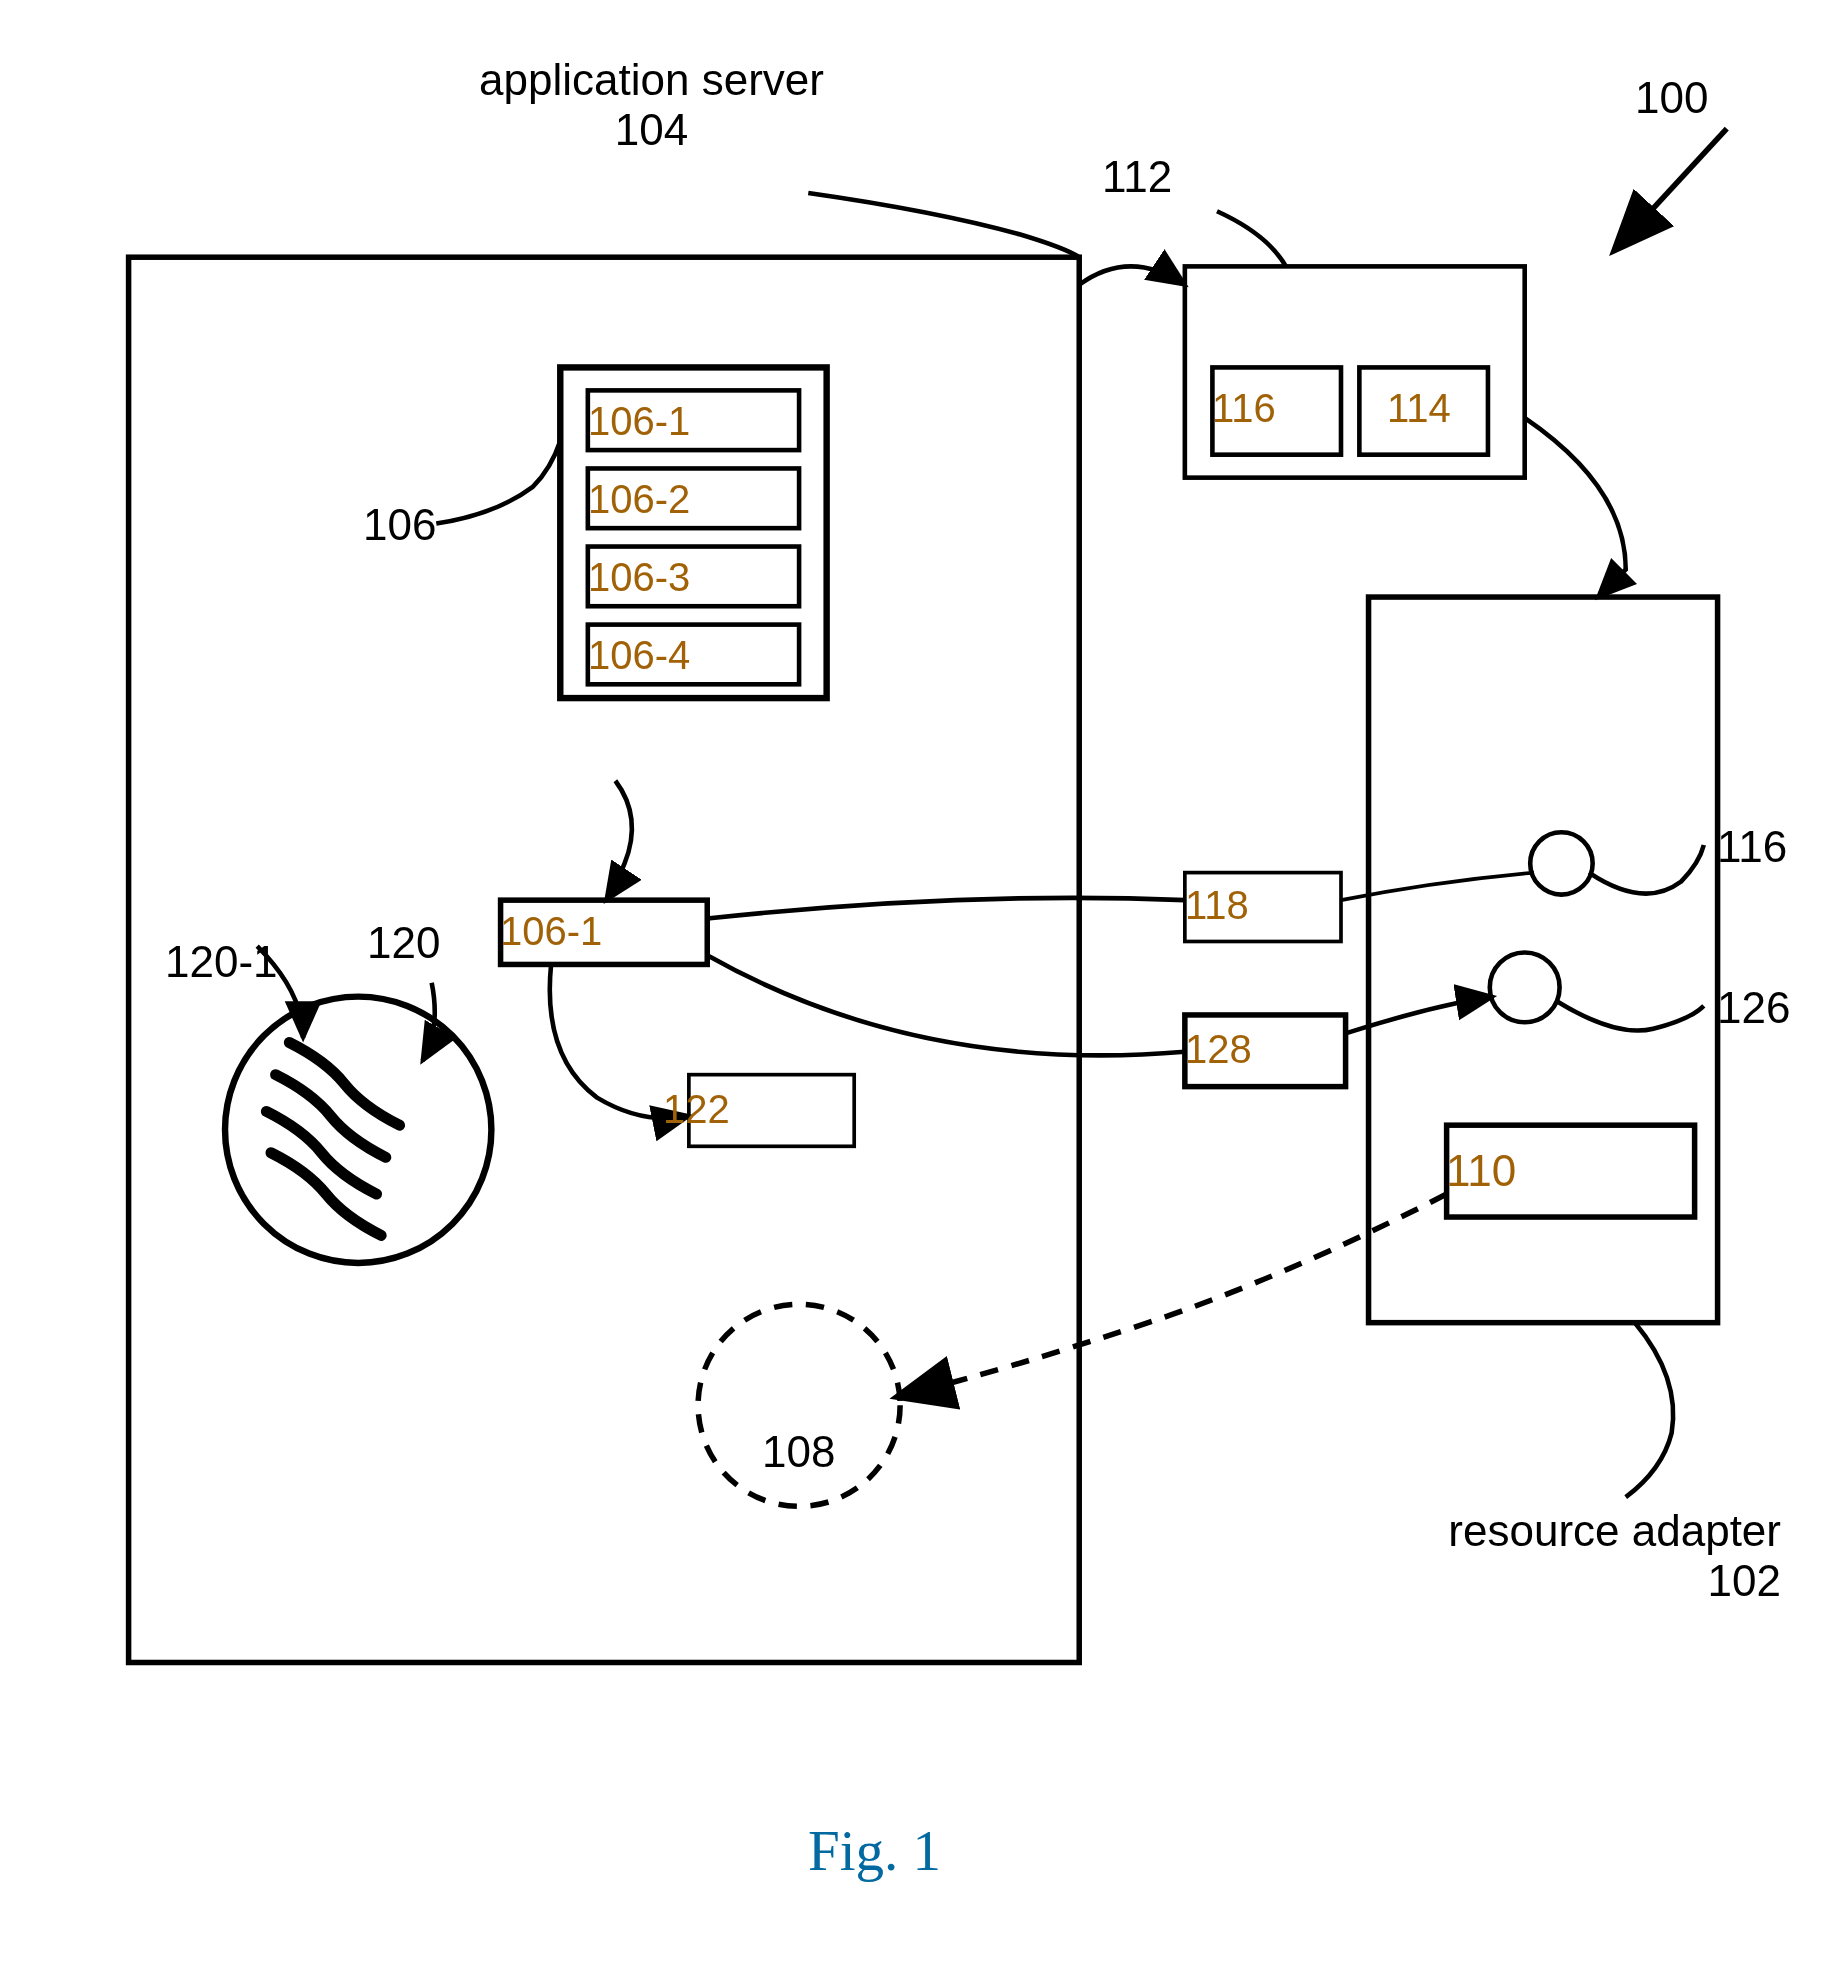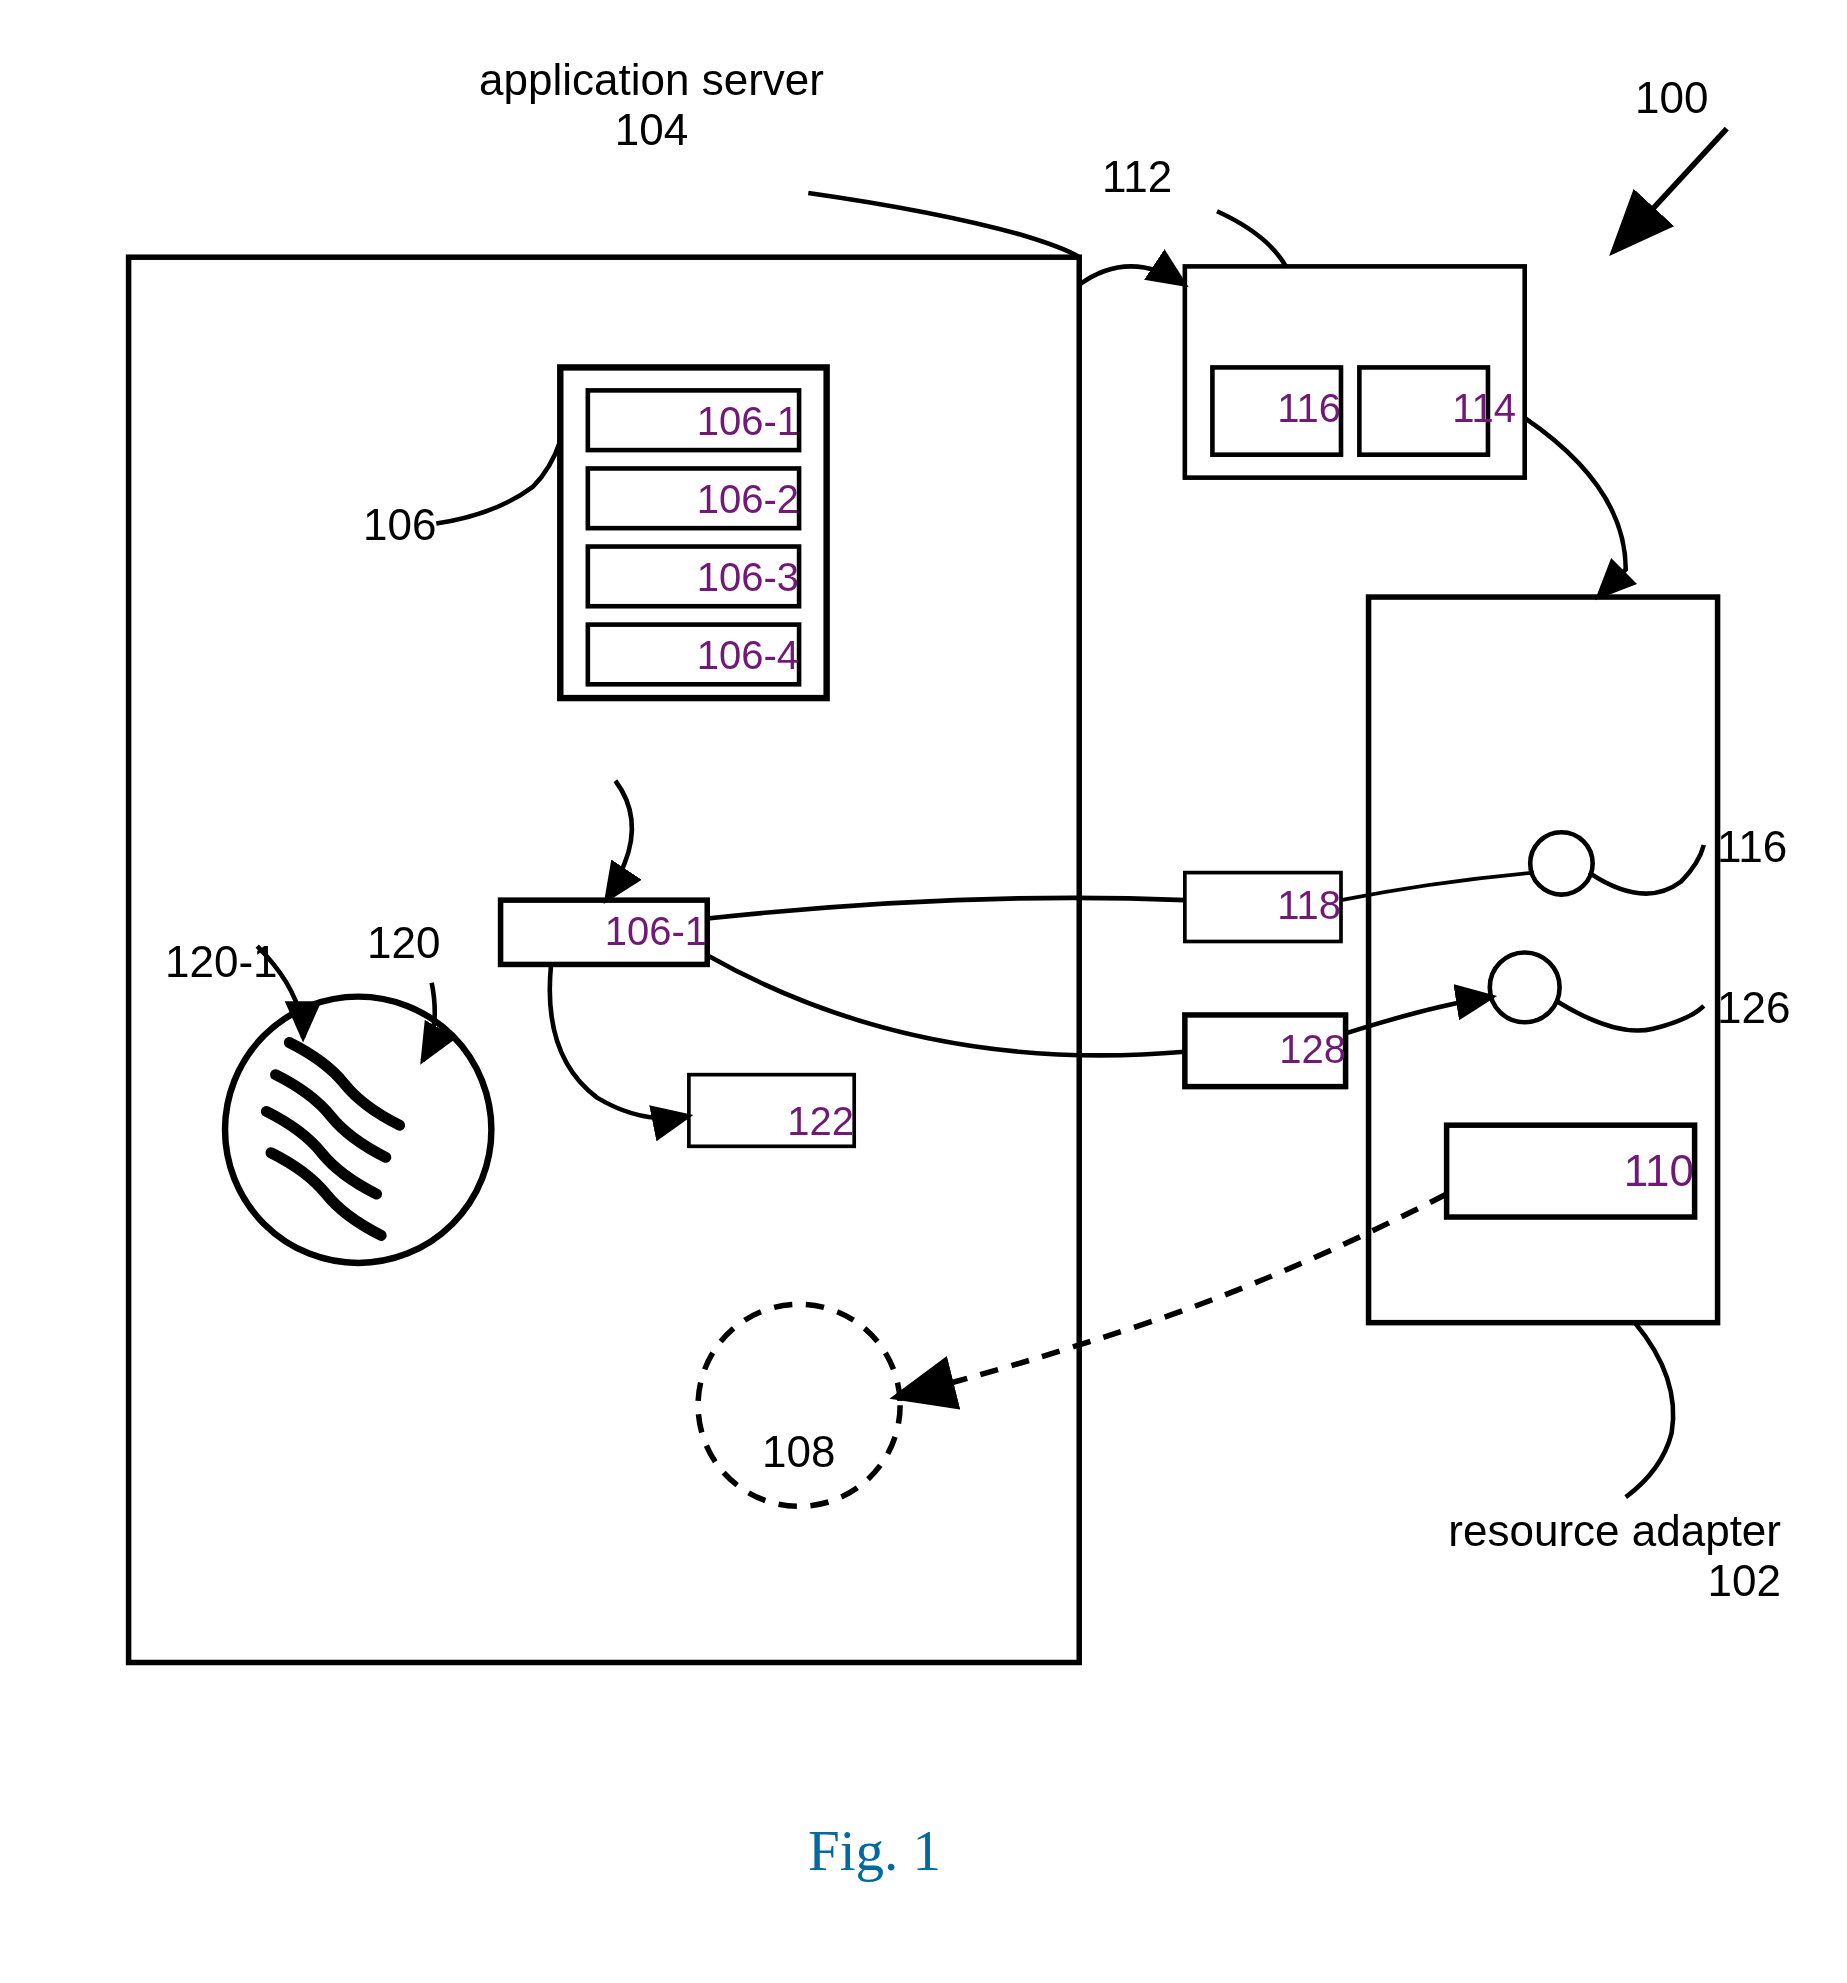--- a/index.html
+++ b/index.html
@@ -27,22 +27,22 @@
       color: #0369a1;
     }
     svg {
       position: absolute;
       top: 0;
       left: 0;
     }
     .box-label {
       position: absolute;
       font-size: 40px;
-      color: #701a75;
-      text-align: right;
+      color: #a16207;
+      text-align: left;
     }
   </style>
 </head>
 <body>
 
 <div class="canvas">
 
   <svg width="1848" height="1984" viewBox="0 0 2012 2160">
     <defs>
       <marker id="arrow" markerWidth="14" markerHeight="14" refX="10" refY="5" orient="auto" markerUnits="strokeWidth">
@@ -155,21 +155,21 @@
   <div class="label" style="left:1717px; top:822px;">116</div>
 
   <div class="box-label" style="left:1185px; top:1027px; width:161px;">128</div>
 
   <div class="label" style="left:1717px; top:983px;">126</div>
 
   <div class="label" style="left:367px; top:918px;">120</div>
 
   <div class="label" style="left:165px; top:937px;">120-1</div>
 
-  <div class="box-label" style="left:689px; top:1087px; width:165px;margin-top:12px;">122</div>
+  <div class="box-label" style="left:663px; top:1087px; width:165px;">122</div>
 
   <div class="box-label" style="left:1446px; top:1146px; width:248px; font-size:44px;">110</div>
 
   <div class="label" style="left:762px; top:1382px;margin-top:45px;">108</div>
 
   <div class="label" style="left:1414px; top:1506px; width:367px;text-align:right;">
     <span>resource adapter</span><br>
     <span>102</span>
   </div>
 

